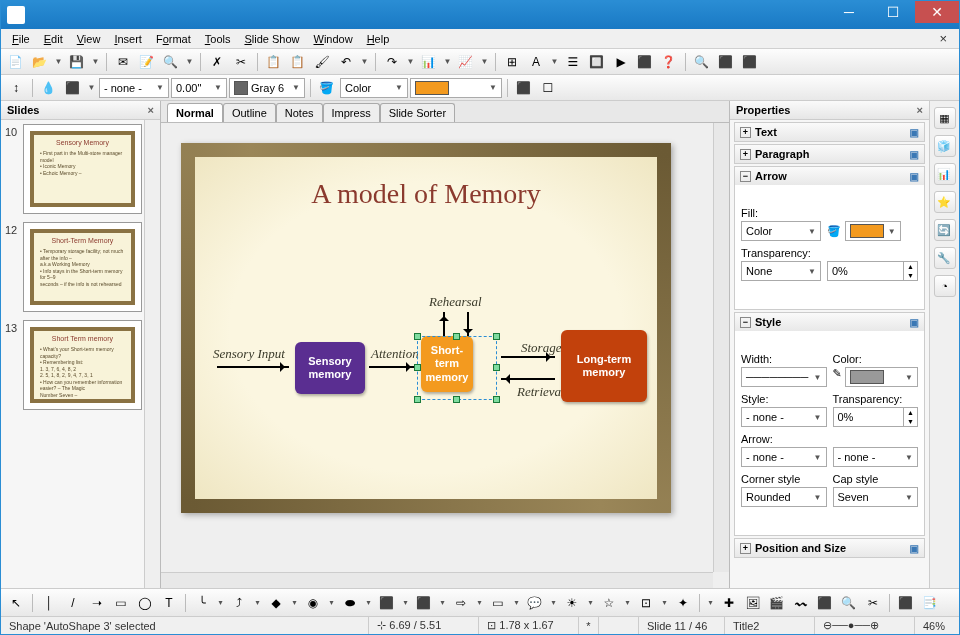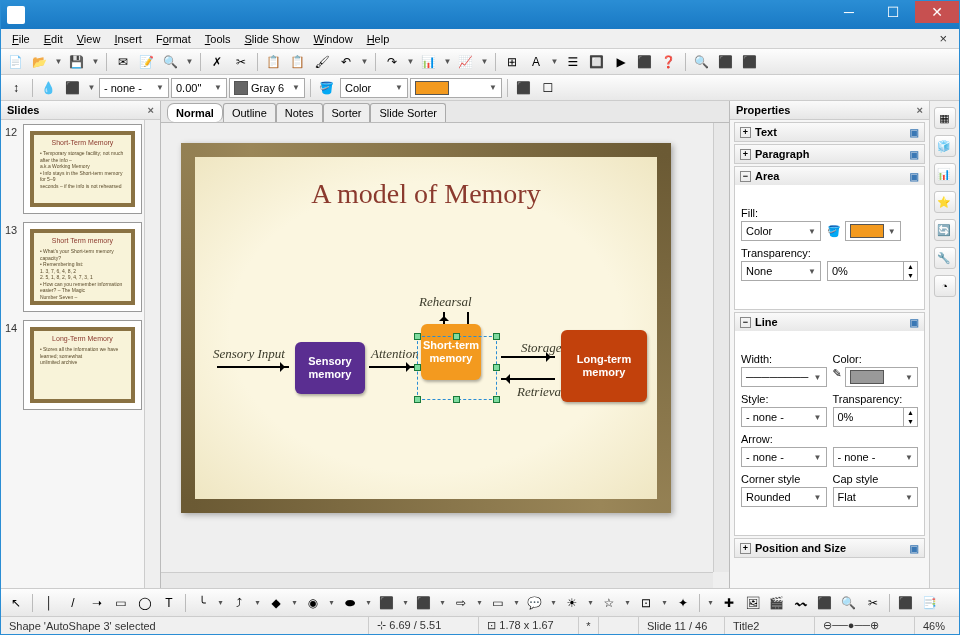--- a/index.html
+++ b/index.html
@@ -37,21 +37,21 @@
   .thumbinner{position:absolute;inset:6px;border:4px solid #8a7243;background:#f8f3d9;}
   .thtitle{font-size:7px;color:#8b3a2e;text-align:center;margin-top:4px;}
   .thbody{font-size:5px;color:#5a4a2a;padding:4px 6px;line-height:1.3;}
   .thboxes{display:flex;gap:6px;justify-content:center;margin-top:18px;}
   .thbox{width:14px;height:10px;border-radius:2px;}
   .scrollbar-v{width:16px;background:#efefef;border-left:1px solid #ccc;}
   
   .centerarea{flex:1;display:flex;flex-direction:column;background:#f0f0f0;}
   .viewtabs{height:22px;background:#e8e8e8;border-bottom:1px solid #bbb;display:flex;align-items:flex-end;padding-left:6px;}
   .vtab{padding:3px 8px;border:1px solid #aaa;border-bottom:none;background:#eee;margin-right:0px;font-size:11px;border-top-left-radius:3px;border-top-right-radius:3px;}
-  .vtab.active{background:#fff;font-weight:bold;border-radius:7px;}
+  .vtab.active{background:#fff;font-weight:bold;}
   .canvaswrap{flex:1;position:relative;overflow:hidden;background:#efefef;}
   .canvaswrap .sb-v{position:absolute;right:0;top:0;bottom:16px;width:16px;background:#e8e8e8;border-left:1px solid #ccc;}
   .canvaswrap .sb-h{position:absolute;left:0;right:16px;bottom:0;height:16px;background:#e8e8e8;border-top:1px solid #ccc;}
   .slidecanvas{position:absolute;left:20px;top:20px;width:490px;height:370px;background:#fff;box-shadow:2px 2px 6px rgba(0,0,0,.3);}
   .slideframe{position:absolute;inset:0;border:14px solid;border-image:linear-gradient(45deg,#6b5a34,#9a8658,#6b5a34) 1;}
   .slidebg{position:absolute;inset:14px;background:radial-gradient(ellipse at center,#fbf6e0 60%,#efe6c2 100%);}
   .slidetitle{position:absolute;top:35px;left:0;right:0;text-align:center;font-family:Georgia,serif;font-size:28px;color:#8b3a2e;}
   .diagram{position:absolute;top:165px;left:30px;right:30px;height:160px;}
   .dlabel{position:absolute;font-style:italic;font-family:Georgia,serif;font-size:13px;color:#3a3a2a;}
   .dbox{position:absolute;width:70px;height:52px;border-radius:6px;display:flex;align-items:center;justify-content:center;text-align:center;color:#fff;font-weight:bold;font-size:10px;line-height:1.2;box-shadow:1px 2px 3px rgba(0,0,0,.3);}
@@ -194,83 +194,83 @@
 <div class="mainrow">
 
   <div class="slidespanel">
     <div class="panhdr">
       <span>Slides</span>
       <span class="x">×</span>
     </div>
     <div style="display:flex;flex:1;overflow:hidden;">
       <div class="thumbs" id="thumbs">
           <div class="thumbrow">
+            <div class="thumbnum">10</div>
+            <div class="thumb">
+              <div class="thumbinner">
+                <div class="thtitle">Sensory Memory</div>
+                <div class="thbody">• First part in the Multi-store manager model<br>• Iconic Memory<br>• Echoic Memory –</div>
+              </div>
+            </div>
+          </div>
+          <div class="thumbrow">
             <div class="thumbnum">12</div>
             <div class="thumb">
               <div class="thumbinner">
                 <div class="thtitle">Short-Term Memory</div>
                 <div class="thbody">• Temporary storage facility; not much after the info –<br>   a.k.a Working Memory<br>• Info stays in the Short-term memory for 5–9<br>   seconds – if the info is not rehearsed</div>
               </div>
             </div>
           </div>
           <div class="thumbrow">
             <div class="thumbnum">13</div>
             <div class="thumb">
               <div class="thumbinner">
                 <div class="thtitle">Short Term memory</div>
                 <div class="thbody">• What's your Short-term memory capacity?<br>• Remembering list:<br>   1. 3, 7, 6, 4, 8, 2<br>   2. 5, 1, 8, 2, 9, 4, 7, 3, 1<br>• How can you remember information easier? – The Magic<br>   Number Seven –</div>
               </div>
             </div>
           </div>
-          <div class="thumbrow">
-            <div class="thumbnum">14</div>
-            <div class="thumb">
-              <div class="thumbinner">
-                <div class="thtitle">Long-Term Memory</div>
-                <div class="thbody">• Stores all the information we have learned; somewhat<br>   unlimited archive</div>
-              </div>
-            </div>
-          </div>
         </div>
       <div class="scrollbar-v"></div>
     </div>
   </div>
 
   <div class="centerarea">
     <div class="viewtabs" id="viewtabs">
         <div class="vtab active">Normal</div>
         <div class="vtab">Outline</div>
         <div class="vtab">Notes</div>
-        <div class="vtab">Sorter</div>
+        <div class="vtab">Impress</div>
         <div class="vtab">Slide Sorter</div>
       </div>
     <div class="canvaswrap">
       <div class="slidecanvas">
         <div class="slideframe"></div>
         <div class="slidebg"></div>
         <div class="slidetitle">A model of Memory</div>
         <div class="diagram">
 
           <div class="dlabel" style="left:2px;top:38px">Sensory Input</div>
           <div class="dlabel" style="left:160px;top:38px">Attention</div>
-          <div class="dlabel" style="left:208px;top:-14px">Rehearsal</div>
+          <div class="dlabel" style="left:218px;top:-14px">Rehearsal</div>
           <div class="dlabel" style="left:310px;top:32px">Storage</div>
           <div class="dlabel" style="left:306px;top:76px">Retrieval</div>
 
           <div class="arrow" style="left:6px;top:58px;width:72px"></div>
           <div class="arrow" style="left:158px;top:58px;width:46px"></div>
           <div class="arrow" style="left:290px;top:48px;width:54px"></div>
           <div class="arrow rev" style="left:290px;top:70px;width:54px"></div>
           <div class="varrow up" style="left:232px;top:4px;height:26px"></div>
           <div class="varrow down" style="left:256px;top:4px;height:26px"></div>
 
           <div class="dbox purple" style="left:84px;top:34px">
               <span id="box-sensory">Sensory<br>memory</span>
             </div>
-          <div class="dbox orange" style="left:210px;top:16px;width:60px;height:56px">
+          <div class="dbox orange" style="left:210px;top:28px;width:52px;height:56px">
               <span id="box-short">Short-term<br>memory</span>
             </div>
           <div class="dbox green" style="left:350px;top:22px;width:86px;height:72px">
               <span id="box-long">Long-term<br>memory</span>
             </div>
 
           <div class="selhandles" style="left:206px;top:28px;width:80px;height:64px">
             <div class="selhandle" style="left:-4px;top:-4px"></div>
               <div class="selhandle" style="left:50%;margin-left:-4px;top:-4px"></div>
               <div class="selhandle" style="right:-4px;top:-4px"></div>
@@ -304,21 +304,21 @@
           <div class="propsechdr">
             <span class="exp">+</span>
             <span>Paragraph</span>
             <span class="pop">▣</span>
           </div>
         </div>
 
       <div class="propsec">
         <div class="propsechdr">
             <span class="exp">−</span>
-            <span>Area</span>
+            <span>Arrow</span>
             <span class="pop">▣</span>
           </div>
         <div class="propsecbody">
           <div class="proplabel">Fill:</div>
           <div class="proprow">
             <div class="pcombo" style="flex:0 0 80px">
                 <span>Color</span>
                 <span class="cd">▼</span>
               </div>
             <div style="display:flex;align-items:center;gap:4px;">
@@ -342,21 +342,21 @@
                   <div>▼</div>
                 </div>
               </div>
           </div>
         </div>
       </div>
 
       <div class="propsec">
         <div class="propsechdr">
             <span class="exp">−</span>
-            <span>Line</span>
+            <span>Style</span>
             <span class="pop">▣</span>
           </div>
         <div class="propsecbody">
           <div class="proprow">
             <div class="propcol">
                 <div class="proplabel">Width:</div>
               <div class="pcombo">
                   <span>────────</span>
                   <span class="cd">▼</span>
                 </div>
@@ -406,21 +406,21 @@
             <div class="propcol">
                 <div class="proplabel">Corner style</div>
               <div class="pcombo">
                   <span>Rounded</span>
                   <span class="cd">▼</span>
                 </div>
               </div>
             <div class="propcol">
                 <div class="proplabel">Cap style</div>
               <div class="pcombo">
-                  <span>Flat</span>
+                  <span>Seven</span>
                   <span class="cd">▼</span>
                 </div>
               </div>
           </div>
         </div>
       </div>
 
       <div class="propsec">
           <div class="propsechdr">
             <span class="exp">+</span>

